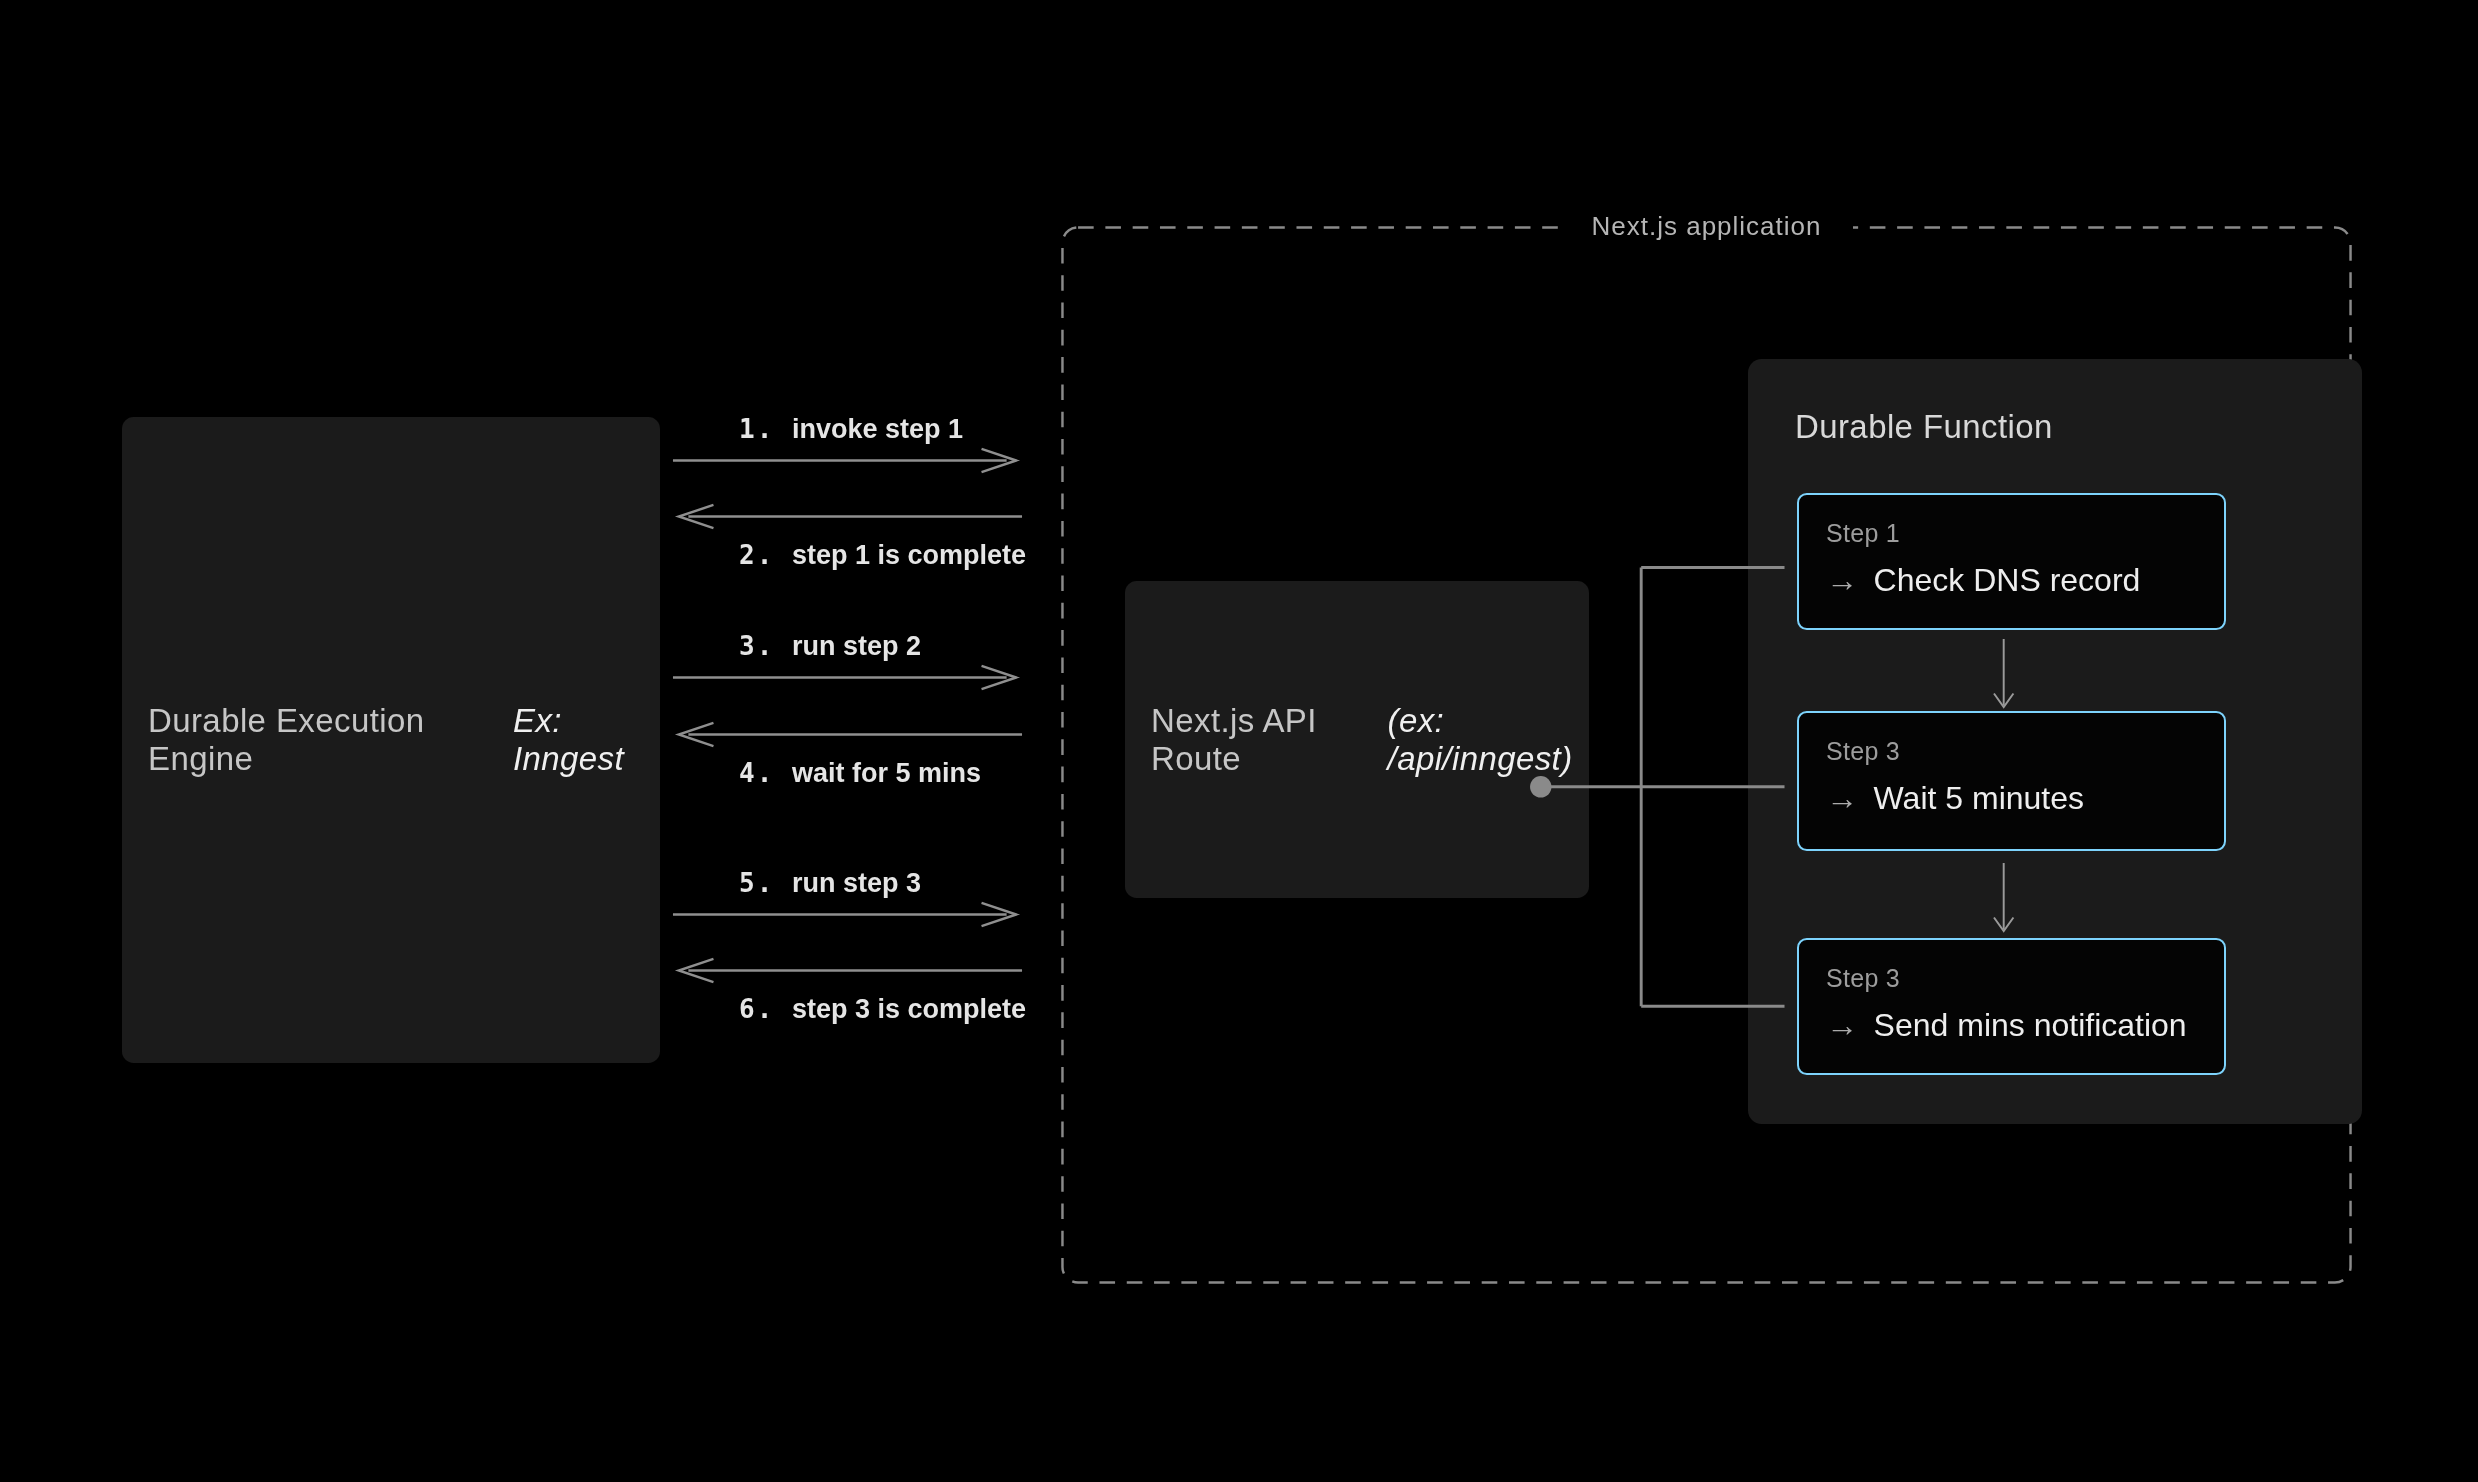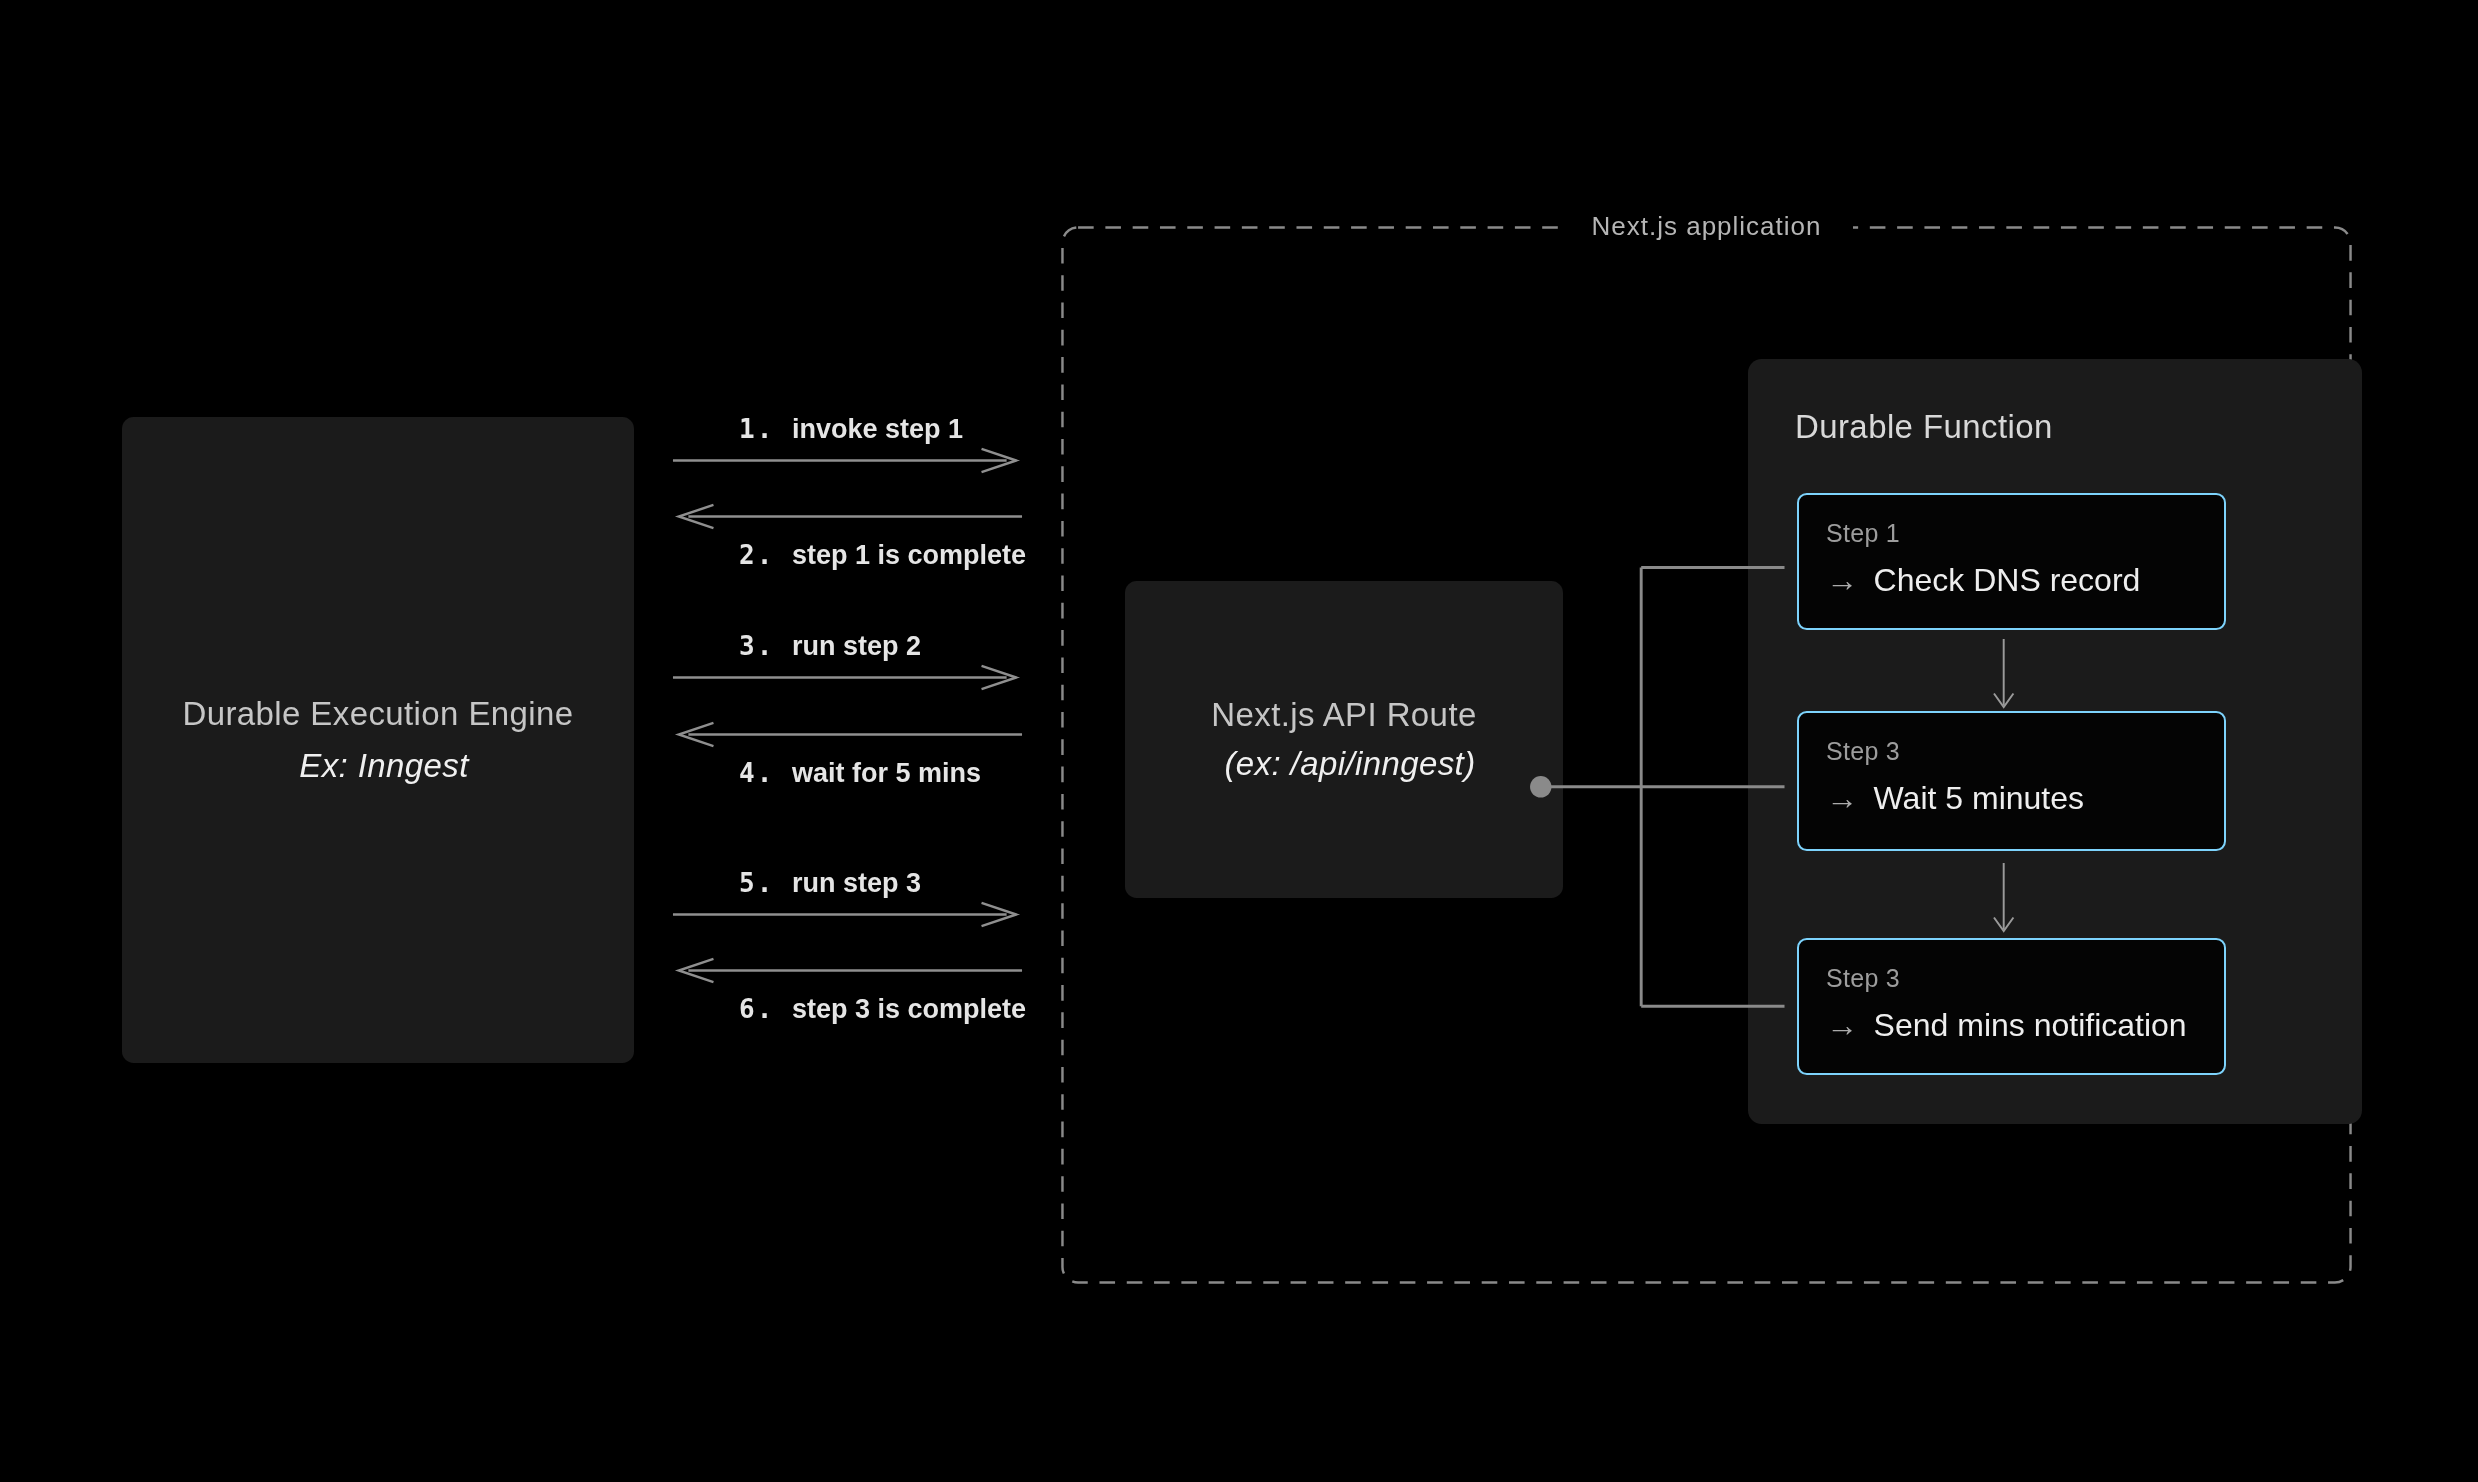--- a/index.html
+++ b/index.html
@@ -1,21 +1,21 @@
 <!DOCTYPE html>
 <html><head>
 <meta charset="utf-8">
 <style>
   html,body{margin:0;padding:0;background:#000;}
   .stage{position:relative;width:2478px;height:1482px;background:#000;overflow:hidden;
          font-family:"Liberation Sans",sans-serif;}
 
   
   .panel{position:absolute;background:#1b1b1b;border-radius:11.7px;}
-  .center-col{display:flex;flex-direction:column;align-items:center;justify-content:center;gap:13.7px;}
+  .center-col{display:flex;flex-direction:row;align-items:center;justify-content:center;gap:13.7px;padding-left:26px;}
   .box-title{font-size:33px;color:#c6c6c6;letter-spacing:0.4px;}
   .box-subtitle{font-size:33px;color:#f0f0f0;font-style:italic;letter-spacing:0.4px;margin-left:12px;}
 
   #engine-box{left:122px;top:417px;width:512px;height:646px;}
   #api-box{left:1125px;top:581px;width:438px;height:317px;gap:11.7px;}
 
   
   .arrow-row{position:absolute;left:671px;width:353px;}
   .arrow-label{font-size:27px;font-weight:600;color:#e5e5e5;height:35px;line-height:35px;
                padding-left:68px;white-space:nowrap;}

